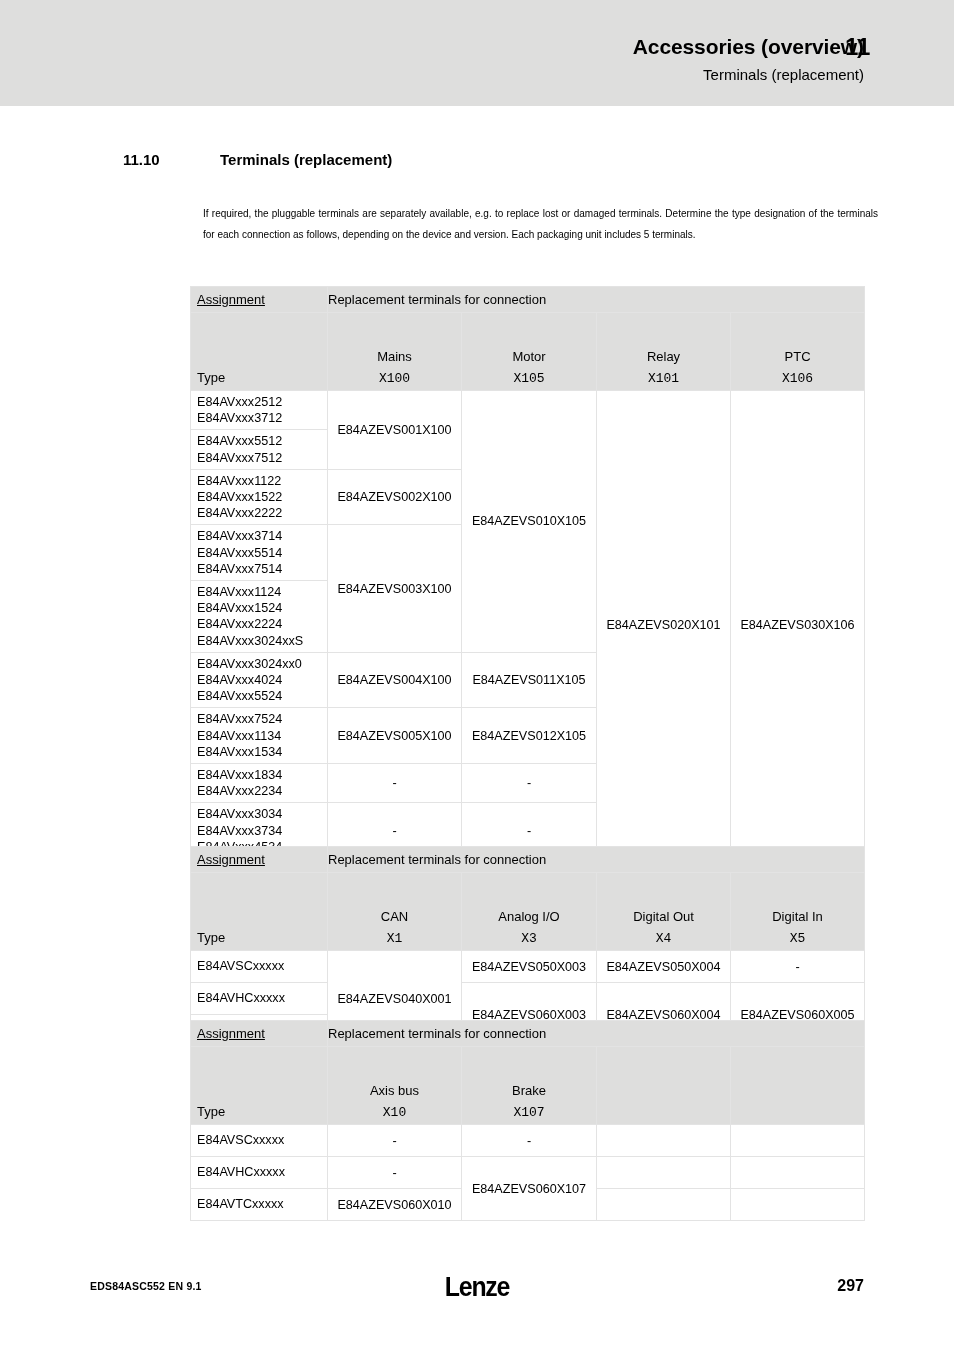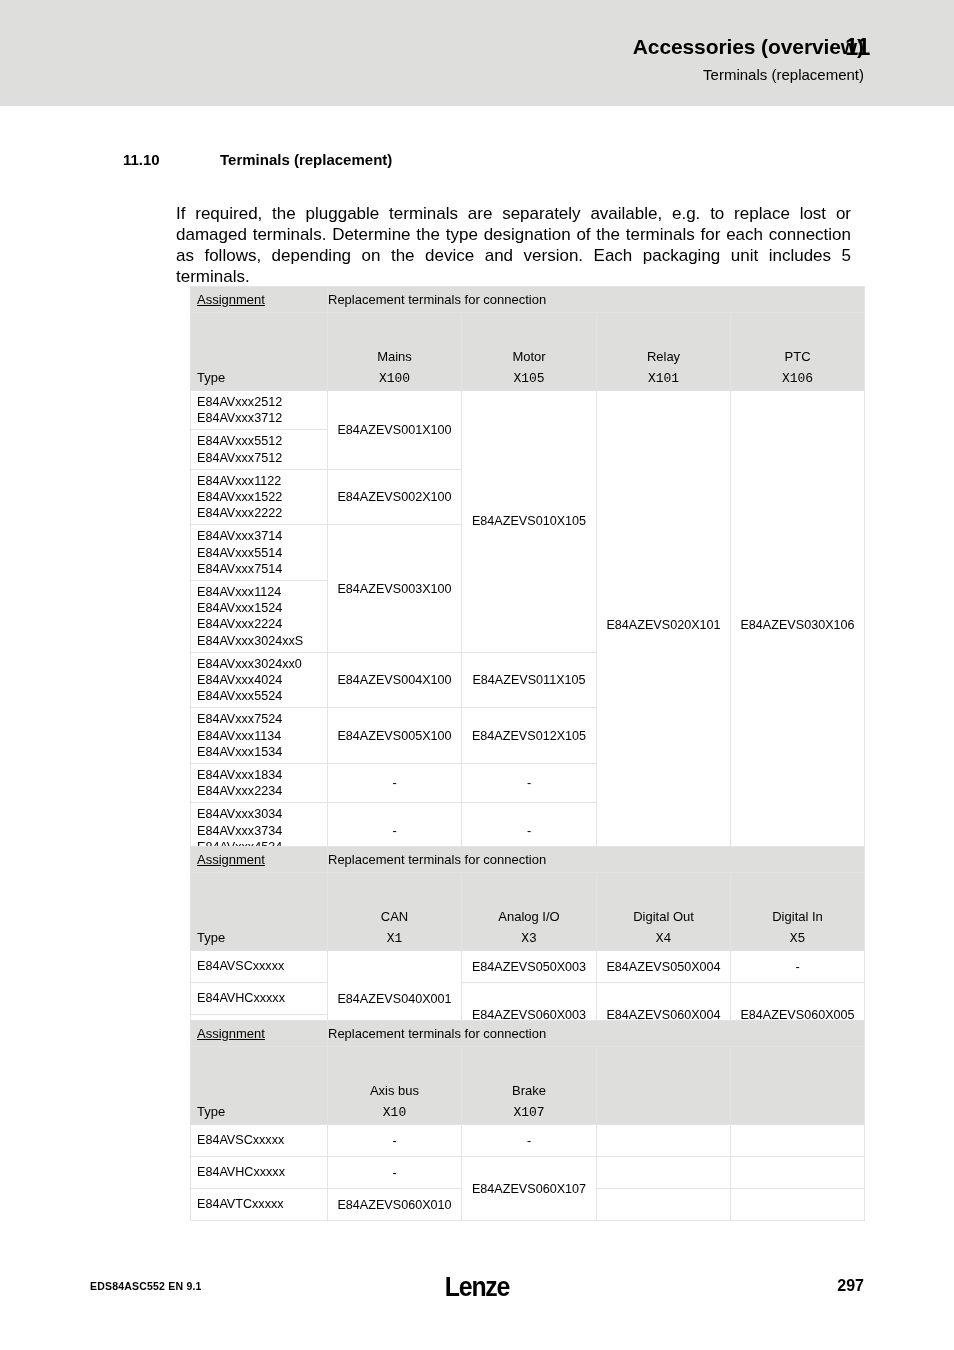--- a/index.html
+++ b/index.html
@@ -75,24 +75,24 @@
     vertical-align: top;
   }
   .section-title {
     display: inline-block;
     vertical-align: top;
   }
 
   
   .intro {
     position: absolute;
-    left: 176px;
+    left: 203px;
     top: 203px;
     width: 675px;
-    font-size: 17px;
+    font-size: 10px;
     line-height: 21px;
     text-align: justify;
     text-justify: inter-word;
   }
 
   
   .tbl {
     position: absolute;
     border-collapse: collapse;
     table-layout: fixed;

